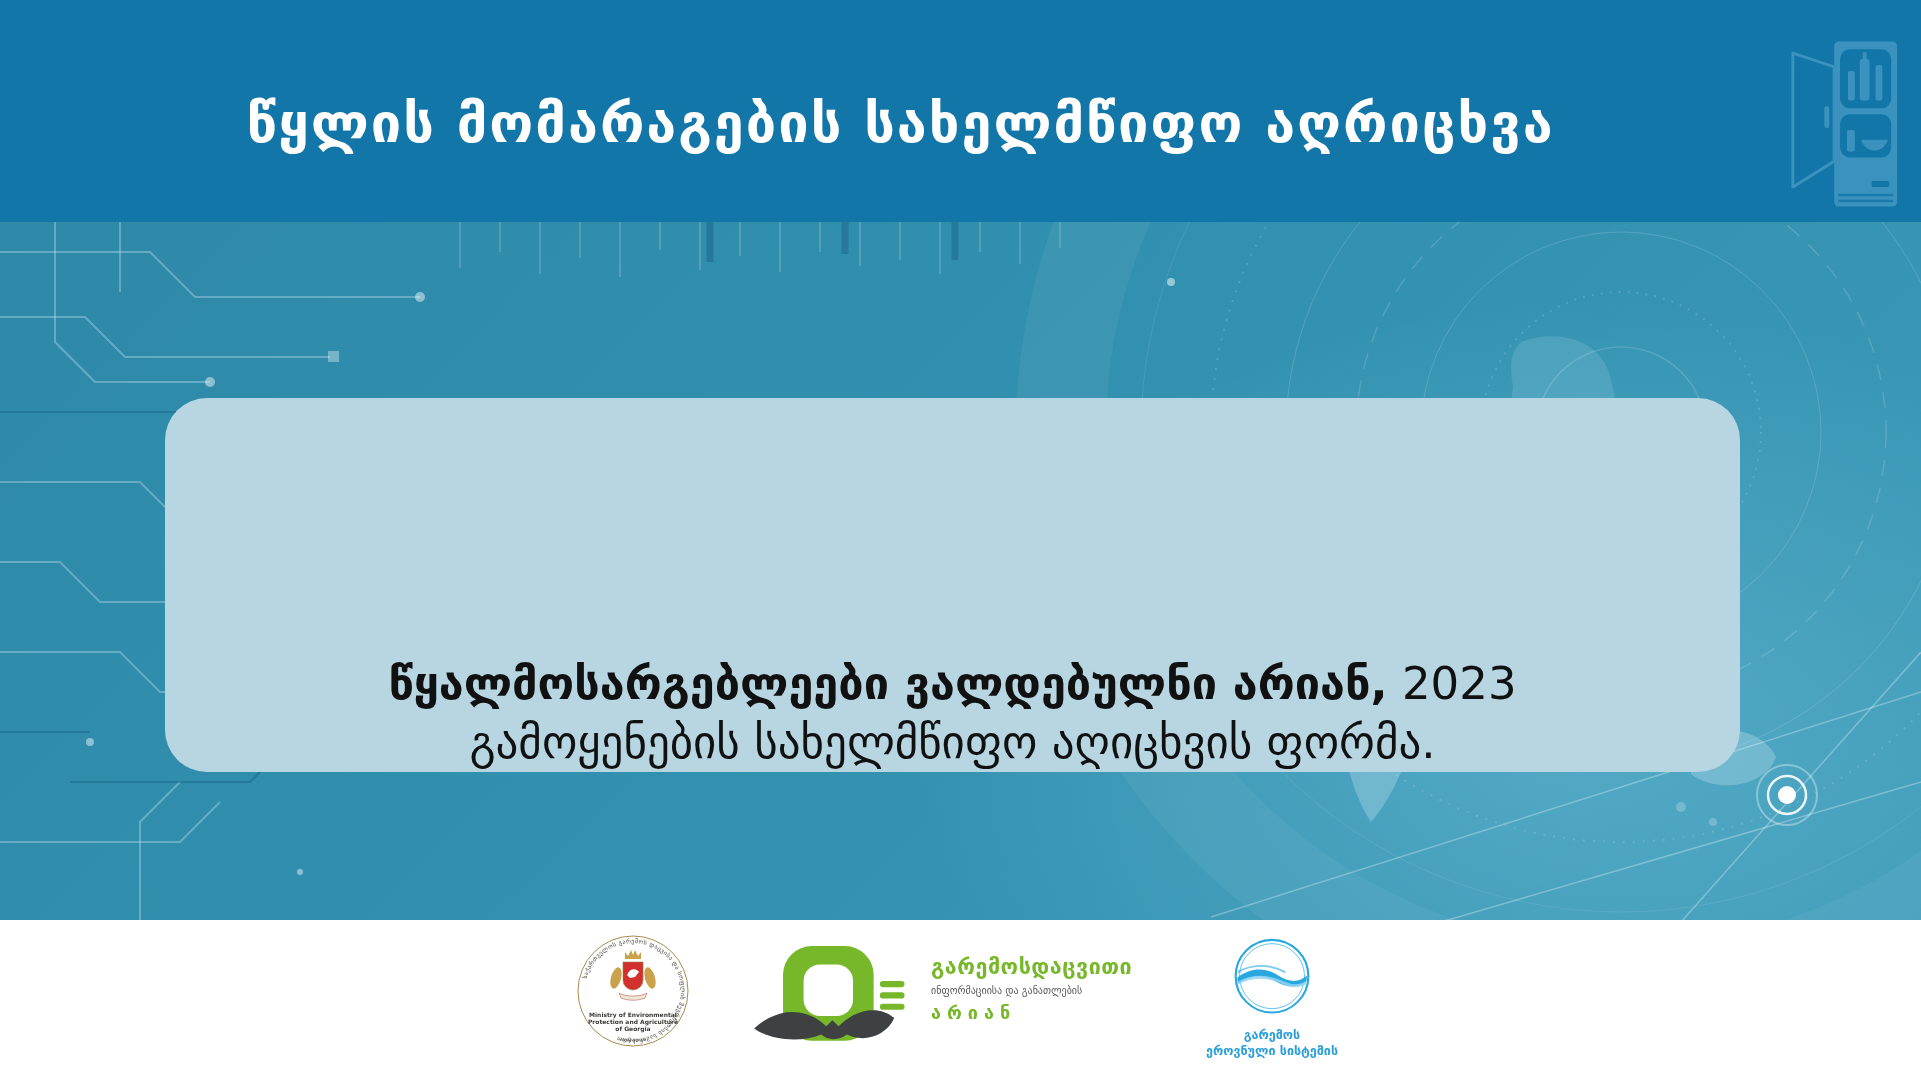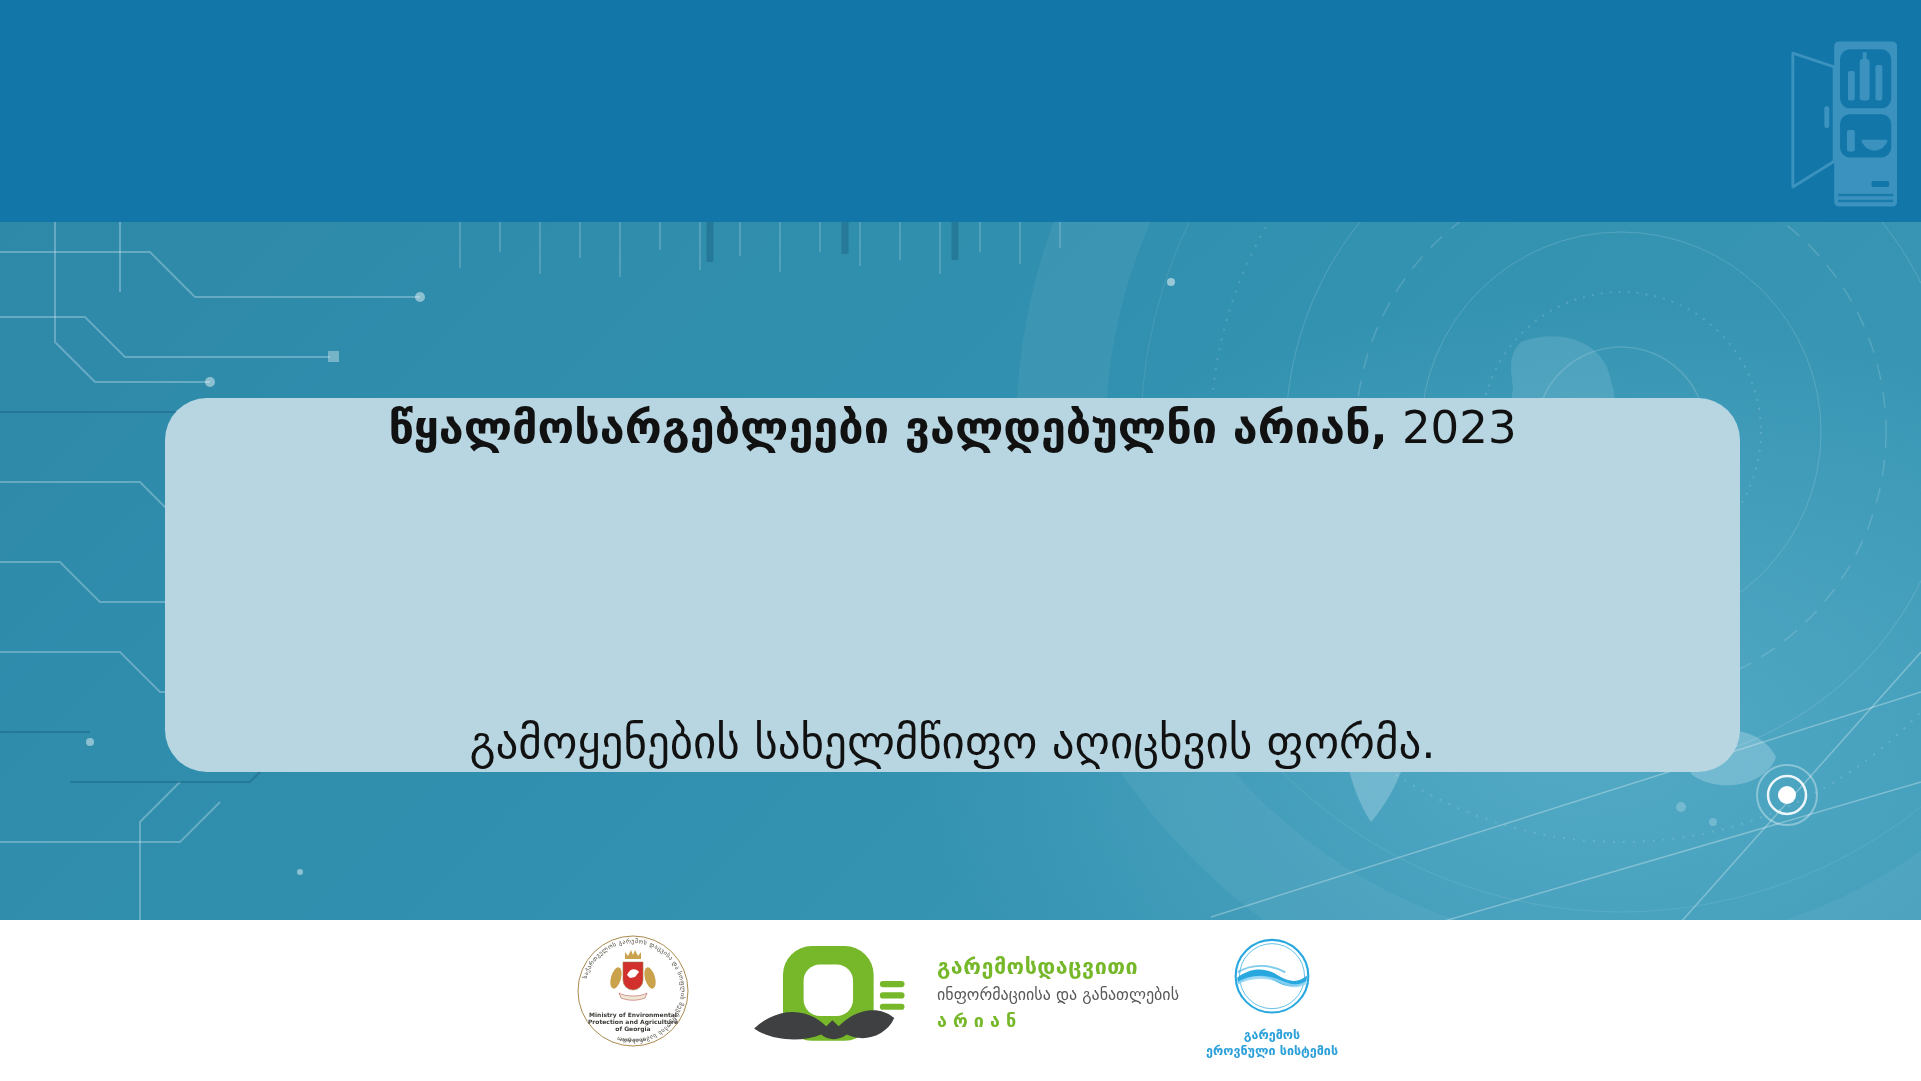--- a/index.html
+++ b/index.html
@@ -18,33 +18,33 @@
     color:#ffffff;font-size:54px;font-weight:700;letter-spacing:2px;white-space:nowrap;
   }
   .fridge{position:absolute;right:18px;top:36px;width:118px;height:176px;opacity:.96;}
   
   .decor-left{position:absolute;left:0;top:222px;width:1250px;height:700px;z-index:0;}
   .decor-right{position:absolute;right:0;top:222px;width:1000px;height:700px;z-index:0;}
   
   .card{
     position:absolute;left:165px;top:398px;width:1575px;height:374px;z-index:2;
     background:#B7D6E2;border-radius:42px;
-    display:flex;flex-direction:column;justify-content:space-between;align-items:center;
+    display:flex;flex-direction:column;justify-content:flex-end;align-items:center;
   }
   .card-line{margin:0;line-height:59px;font-size:45px;color:#111111;text-align:center;white-space:nowrap;}
   .seg-bold{font-weight:700;}
   .seg-reg{font-weight:400;}
   .seg-link{font-weight:700;color:#429FF2;letter-spacing:-1px;}
   
   .footer{position:absolute;left:0;top:920px;width:100%;height:161px;background:#ffffff;z-index:3;}
   .seal{position:absolute;left:575px;top:11px;width:116px;height:124px;}
   .eiec{position:absolute;left:752px;top:26px;display:flex;align-items:flex-start;}
-  .eiec-text{margin-left:20px;padding-top:8px;}
+  .eiec-text{margin-left:14px;padding-top:8px;}
   .eiec-t1{font-size:21.5px;font-weight:700;color:#76B82A;letter-spacing:.5px;}
-  .eiec-t2{font-size:16px;font-weight:500;color:#58595B;margin-top:6px;}
+  .eiec-t2{font-size:10px;font-weight:500;color:#58595B;margin-top:6px;}
   .eiec-t3{font-size:18px;font-weight:700;color:#76B82A;letter-spacing:6px;margin-top:6px;}
   .nea{position:absolute;left:1192px;top:16px;width:160px;text-align:center;}
   .nea svg{display:block;margin:0 auto;}
   .nea-c{font-size:12.5px;font-weight:700;color:#2B9FD8;line-height:1.3;}
   .nea-c.first{margin-top:3px;}
 </style>
 </head>
 <body>
 
 <div class="stage">
@@ -134,20 +134,21 @@
       <circle cx="866" cy="573" r="9" fill="#ffffff"></circle>
     </g>
     <g fill="rgba(255,255,255,0.5)">
       <circle cx="250" cy="60" r="4"></circle>
       <circle cx="430" cy="330" r="3"></circle>
       <circle cx="150" cy="470" r="3"></circle>
     </g>
   </svg>
 
   <header class="header">
+    <h1 class="title">წყლის მომარაგების სახელმწიფო აღრიცხვა</h1>
     <div class="fridge">
       <svg viewBox="0 0 120 176" width="118" height="176">
         <rect x="50" y="4" width="64" height="168" rx="5" fill="#3D94BF"></rect>
         <rect x="56" y="12" width="52" height="60" rx="10" fill="#1276A9"></rect>
         <rect x="64" y="34" width="7" height="30" rx="2" fill="#3D94BF"></rect>
         <rect x="76" y="22" width="10" height="42" rx="3" fill="#3D94BF"></rect>
         <rect x="79" y="15" width="4" height="9" fill="#3D94BF"></rect>
         <rect x="92" y="28" width="7" height="36" rx="2" fill="#3D94BF"></rect>
         <rect x="56" y="78" width="52" height="44" rx="10" fill="#1276A9"></rect>
         <rect x="63" y="94" width="8" height="22" rx="2" fill="#3D94BF"></rect>

